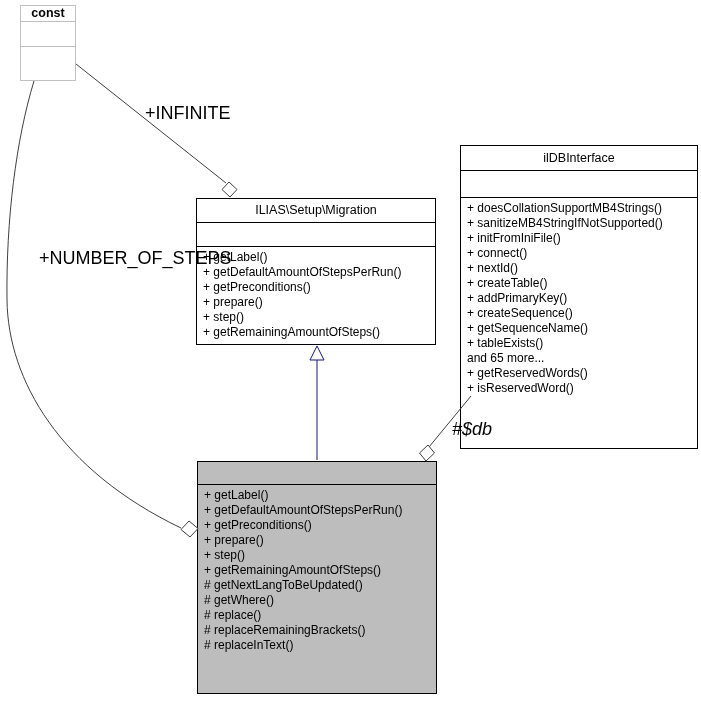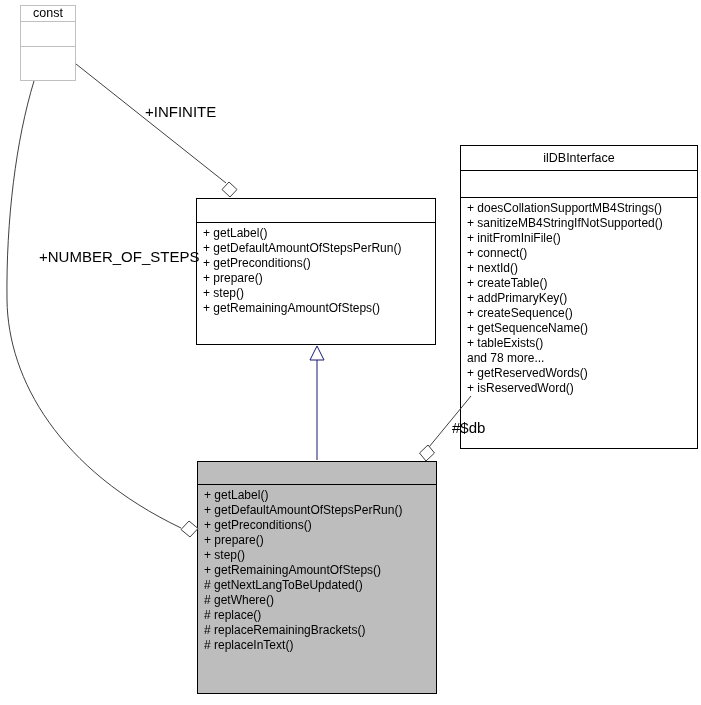--- a/index.html
+++ b/index.html
@@ -26,21 +26,21 @@
     overflow: hidden;
   }
   .uml-box {
     position: absolute;
     background: var(--box_fill);
     border: 1px solid var(--box_border);
     display: flex;
     flex-direction: column;
     font-size: 12px;
   }
-  .uml-box.undocumented { border-color: var(--undocumented_border); }
+  .uml-box.undocumented { border-color: var(--undocumented_border); font-weight: bold; }
   .uml-box.current { background: var(--highlight_fill); }
   .compartment-title {
     flex: 0 0 auto;
     border-bottom: 1px solid;
     border-color: inherit;
     display: flex;
     align-items: center;
     justify-content: center;
     text-align: center;
     white-space: pre-line;
@@ -83,37 +83,38 @@
     stroke-width: 1;
     fill: none;
   }
   .inherit-head {
     stroke: var(--inherit_color);
     stroke-width: 1;
     fill: #ffffff;
   }
   .edge-label {
     position: absolute;
-    font-size: 15px;
+    font-size: 18px;
     white-space: nowrap;
     color: var(--text_color);
   }
 </style>
 </head>
 <body>
 
 <div class="canvas">
 
   <div class="uml-box undocumented" style="left:20px; top:5px; width:56px; height:76px;">
     <div class="compartment-title">const</div>
     <div class="compartment-attrs" style="height:25px;"></div>
     <div class="compartment-methods"></div>
   </div>
 
   <div class="uml-box" style="left:196px; top:198px; width:240px; height:147px;">
+    <div class="compartment-title" style="height:24px;">ILIAS\Setup\Migration</div>
     <div class="compartment-attrs" style="height:24px;"></div>
     <div class="compartment-methods">+ getLabel()
 + getDefaultAmountOfStepsPerRun()
 + getPreconditions()
 + prepare()
 + step()
 + getRemainingAmountOfSteps()</div>
   </div>
 
   <div class="uml-box" style="left:460px; top:145px; width:238px; height:304px;">
@@ -122,21 +123,21 @@
     <div class="compartment-methods">+ doesCollationSupportMB4Strings()
 + sanitizeMB4StringIfNotSupported()
 + initFromIniFile()
 + connect()
 + nextId()
 + createTable()
 + addPrimaryKey()
 + createSequence()
 + getSequenceName()
 + tableExists()
-and 78 more...
+and 65 more...
 + getReservedWords()
 + isReservedWord()</div>
   </div>
 
   <div class="uml-box current" style="left:197px; top:461px; width:240px; height:233px;">
     <div class="compartment-attrs" style="height:23px;"></div>
     <div class="compartment-methods">+ getLabel()
 + getDefaultAmountOfStepsPerRun()
 + getPreconditions()
 + prepare()
@@ -159,15 +160,15 @@
 
     <line class="edge-line" x1="471" y1="396" x2="429" y2="447"></line>
     <polygon class="open-diamond" points="428,445 434.5,453 426,461 419.5,453"></polygon>
 
     <line class="inherit-line" x1="317" y1="360" x2="317" y2="460"></line>
     <polygon class="inherit-head" points="317,346 310,360 324,360"></polygon>
   </svg>
 
   <div class="edge-label" style="left:145px; top:103px;">+INFINITE</div>
   <div class="edge-label" style="left:39px; top:248px;">+NUMBER_OF_STEPS</div>
-  <div class="edge-label" style="left:452px; top:419px;">#$db</div>
+  <div class="edge-label" style="left:452px; top:419px;font-style:italic;">#$db</div>
 
 </div>
 
 </body></html>

